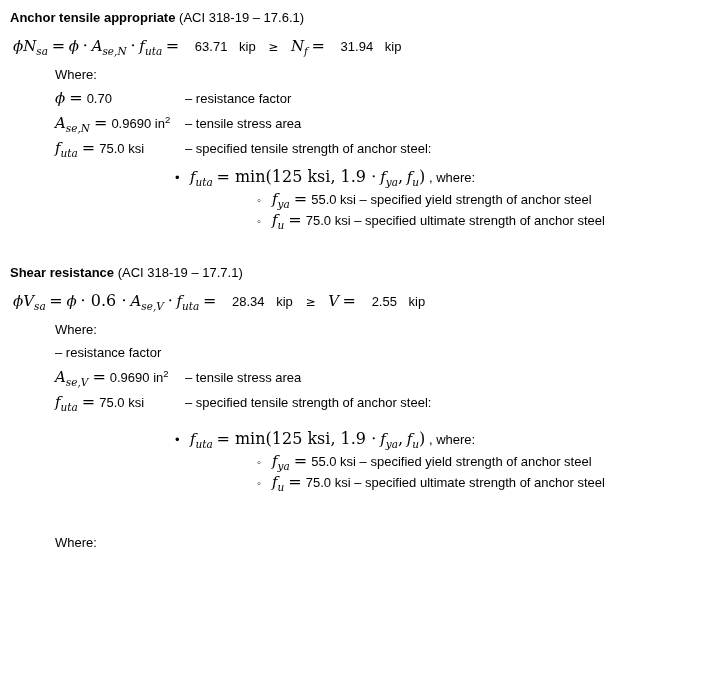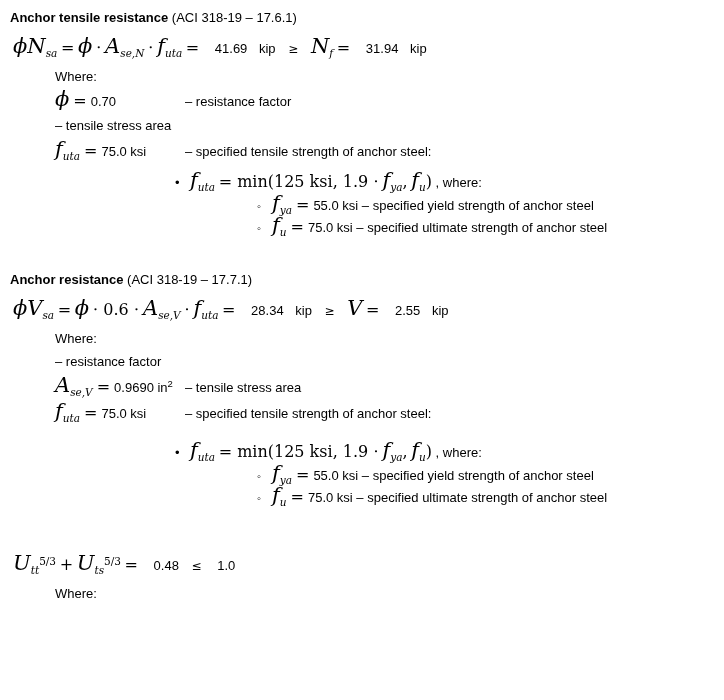--- a/index.html
+++ b/index.html
@@ -5,21 +5,21 @@
   html,body{margin:0;padding:0;background:#fff;}
   body{width:724px;height:700px;overflow:hidden;color:#000;
        font-family:"Liberation Sans","DejaVu Sans",sans-serif;font-size:13px;}
   .page{padding:10px 10px 0 10px;}
 
   .sec-title{margin:0;font-size:13px;line-height:15px;font-weight:normal;}
   .sec-title .t{font-weight:bold;}
   .sec-title .r{font-weight:normal;text-align:center;}
 
   
-  .mi{font-family:"DejaVu Serif",serif;font-style:italic;font-size:21px;}
+  .mi{font-family:"DejaVu Serif",serif;font-style:italic;font-size:15px;}
   .mo{font-family:"DejaVu Serif",serif;font-style:normal;font-size:16px;}
   sub.ms{font-family:"DejaVu Serif",serif;font-style:italic;font-size:10.5px;line-height:0;}
   sup.mp{font-family:"DejaVu Serif",serif;font-style:normal;font-size:10.5px;line-height:0;}
   .plain{font-family:"Liberation Sans","DejaVu Sans",sans-serif;font-style:normal;font-size:13px;}
   sup.psup{font-size:9.5px;line-height:0;}
   .cmp{font-family:"DejaVu Sans",sans-serif;font-size:12px;}
 
   .formula{margin:9px 0 0 3px;line-height:24px;white-space:nowrap;}
   .formula .res{margin-left:12px;}
   .formula .unit{margin-left:8px;}
@@ -48,50 +48,51 @@
   .gap-bullet1{height:9px;}
   .gap-bullet2{height:17px;}
 </style>
 </head>
 <body>
 
 <div class="page">
 
   <section>
     <h2 class="sec-title">
-      <span class="t">Anchor tensile resistance</span>
+      <span class="t">Anchor tensile appropriate</span>
       <span class="r">(ACI 318-19 – 17.6.1)</span>
     </h2>
 
     <div class="formula">
       <span class="mi">ϕN</span><sub class="ms">sa</sub>
       <span class="mo">=</span>
       <span class="mi">ϕ</span>
       <span class="mo">⋅</span>
       <span class="mi">A</span><sub class="ms">se,N</sub>
       <span class="mo">⋅</span>
       <span class="mi">f</span><sub class="ms">uta</sub>
       <span class="mo">=</span>
-      <span class="plain res">41.69</span>
+      <span class="plain res">63.71</span>
       <span class="plain unit">kip</span>
       <span class="cmp">≥</span>
       <span class="mi aftercmp">N</span><sub class="ms">f</sub>
       <span class="mo">=</span>
       <span class="plain res">31.94</span>
       <span class="plain unit">kip</span>
     </div>
 
     <div class="where mt1">
       <div class="where-label">Where:</div>
 
       <div class="wrow">
         <span class="wsym"><span class="mi">ϕ</span><sub class="ms"></sub><span class="mo eq">=</span><span class="plain">0.70</span><sup class="psup"></sup></span>
         <span class="wdesc">– resistance factor</span>
       </div>
       <div class="wrow">
+        <span class="wsym"><span class="mi">A</span><sub class="ms">se,N</sub><span class="mo eq">=</span><span class="plain">0.9690 in</span><sup class="psup">2</sup></span>
         <span class="wdesc">– tensile stress area</span>
       </div>
       <div class="wrow">
         <span class="wsym"><span class="mi">f</span><sub class="ms">uta</sub><span class="mo eq">=</span><span class="plain">75.0 ksi</span><sup class="psup"></sup></span>
         <span class="wdesc">– specified tensile strength of anchor steel:</span>
       </div>
     </div>
 
     <div class="gap-bullet1"></div>
     <div class="blist">
@@ -115,21 +116,21 @@
           <span><span class="mi">f</span><sub class="ms">u</sub><span class="mo eq">=</span><span class="plain">75.0 ksi – specified ultimate strength of anchor steel</span></span>
         </div>
       </div>
     </div>
   </section>
 
   <div class="gap-sec"></div>
 
   <section>
     <h2 class="sec-title">
-      <span class="t">Anchor resistance</span>
+      <span class="t">Shear resistance</span>
       <span class="r">(ACI 318-19 – 17.7.1)</span>
     </h2>
 
     <div class="formula">
       <span class="mi">ϕV</span><sub class="ms">sa</sub>
       <span class="mo">=</span>
       <span class="mi">ϕ</span>
       <span class="mo">⋅ 0.6 ⋅</span>
       <span class="mi">A</span><sub class="ms">se,V</sub>
       <span class="mo">⋅</span>
@@ -182,29 +183,20 @@
           <span><span class="mi">f</span><sub class="ms">u</sub><span class="mo eq">=</span><span class="plain">75.0 ksi – specified ultimate strength of anchor steel</span></span>
         </div>
       </div>
     </div>
   </section>
 
   <div class="gap-sec"></div>
 
   <section>
 
-    <div class="formula">
-      <span class="mi">U</span><sub class="ms">tt</sub><sup class="mp">5/3</sup>
-      <span class="mo">+</span>
-      <span class="mi">U</span><sub class="ms">ts</sub><sup class="mp">5/3</sup>
-      <span class="mo">=</span>
-      <span class="plain res">0.48</span>
-      <span class="cmp">≤</span>
-      <span class="plain res">1.0</span>
-    </div>
 
     <div class="where mt1">
       <div class="where-label">Where:</div>
 
     </div>
   </section>
 
 </div>
 
 </body></html>

